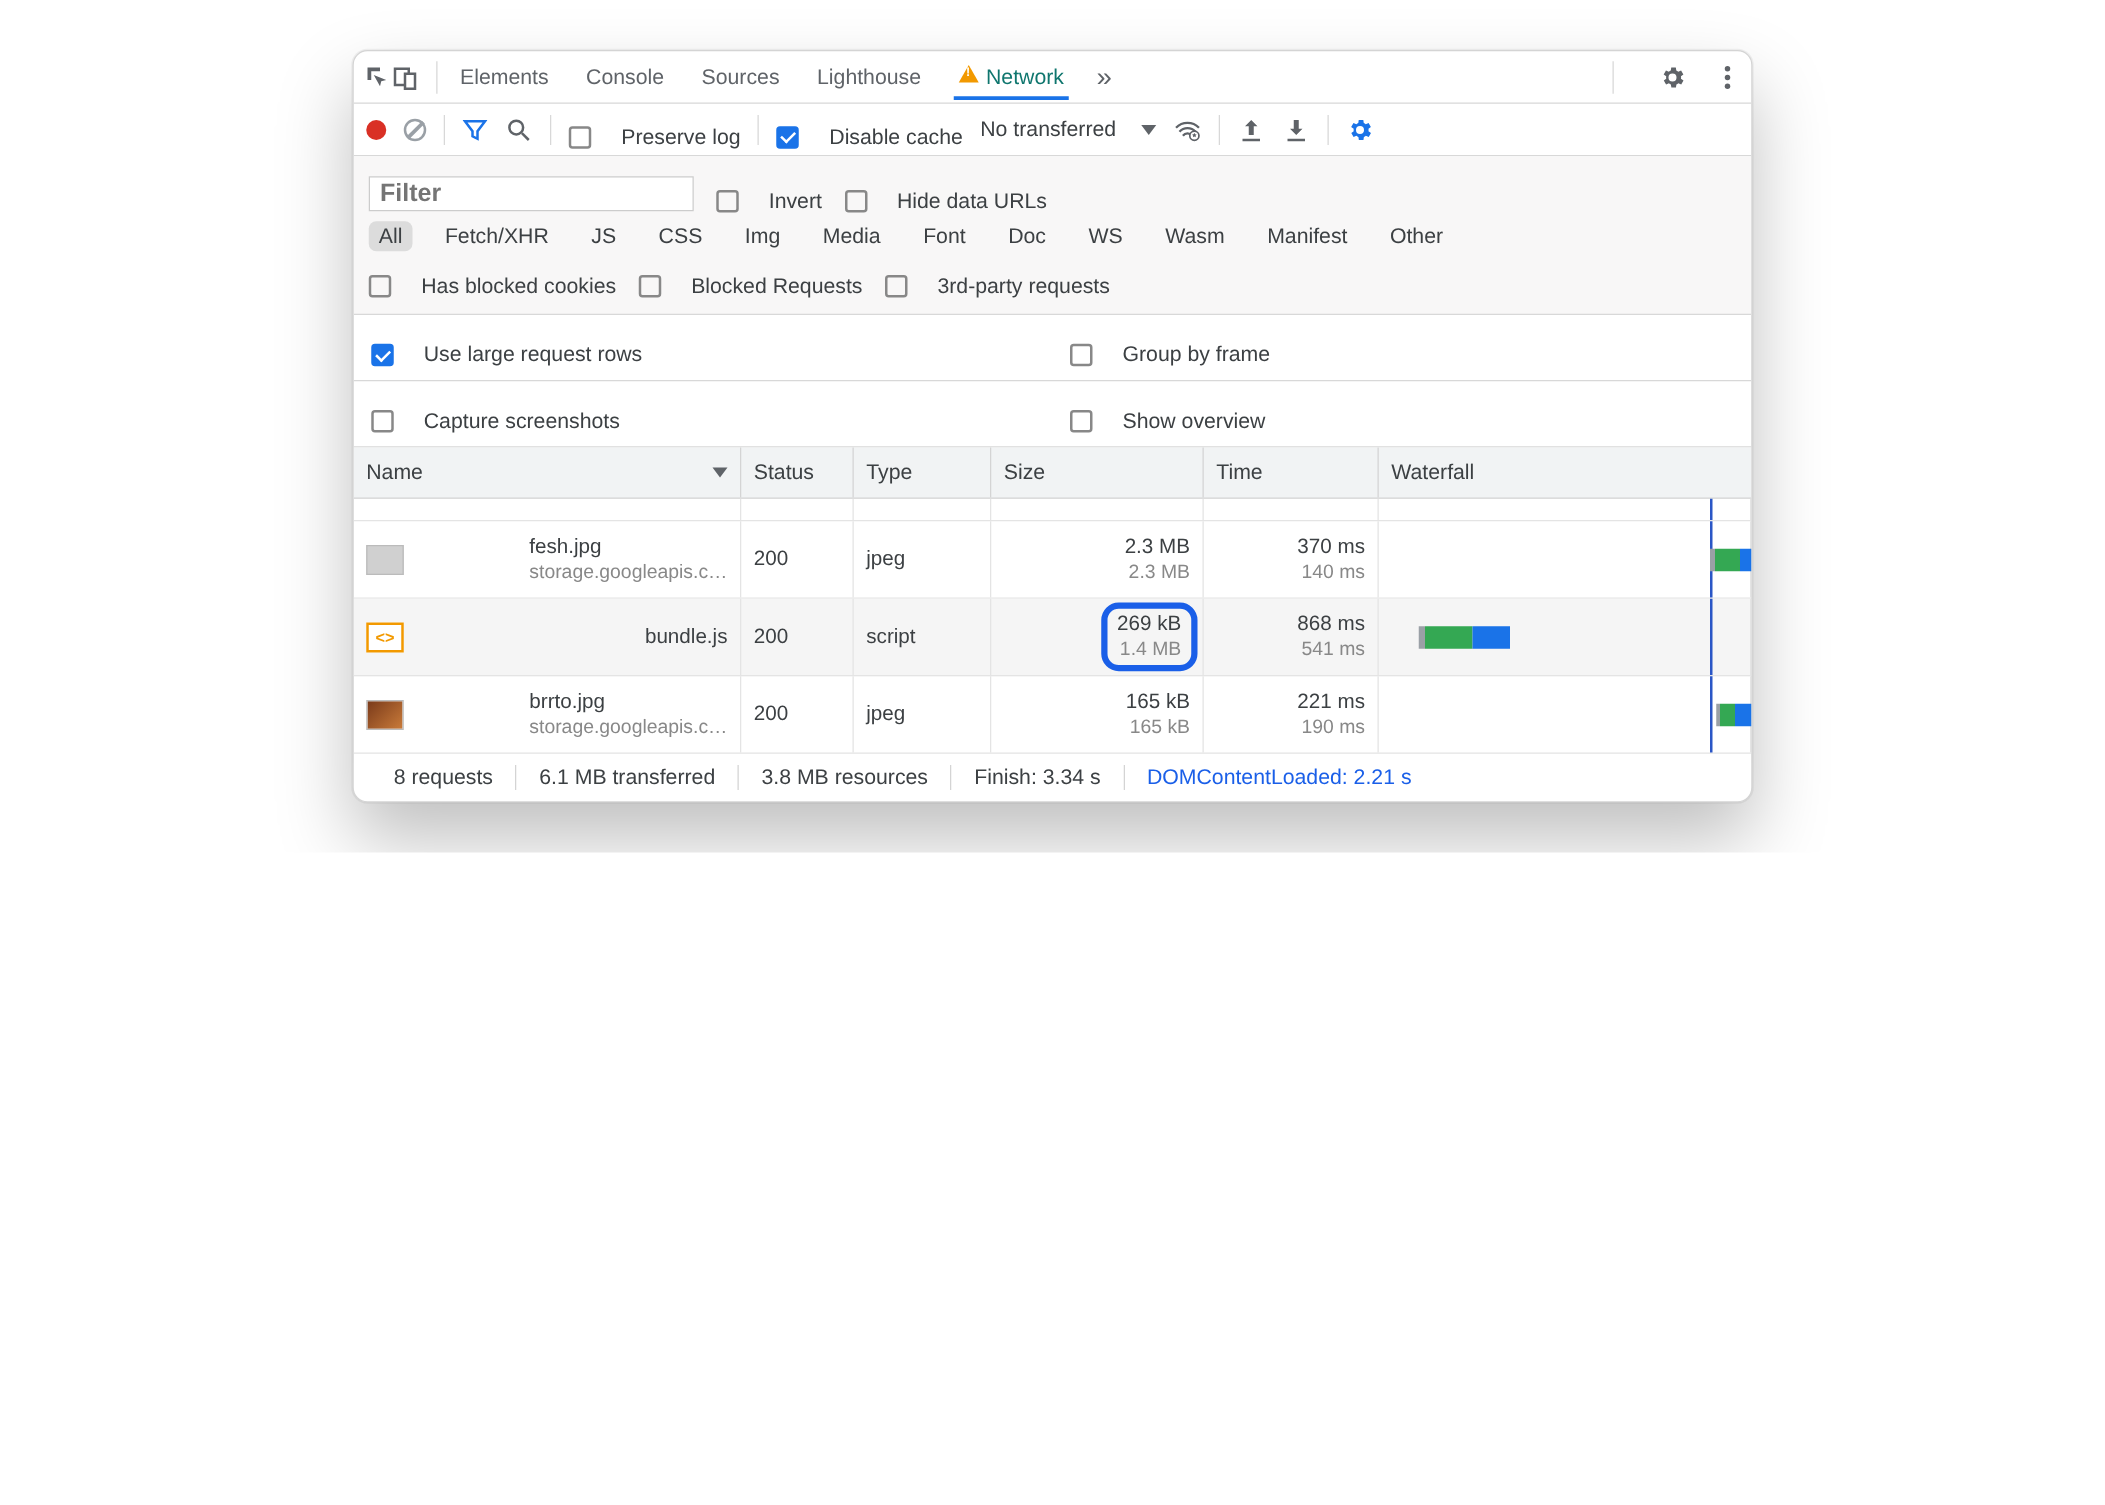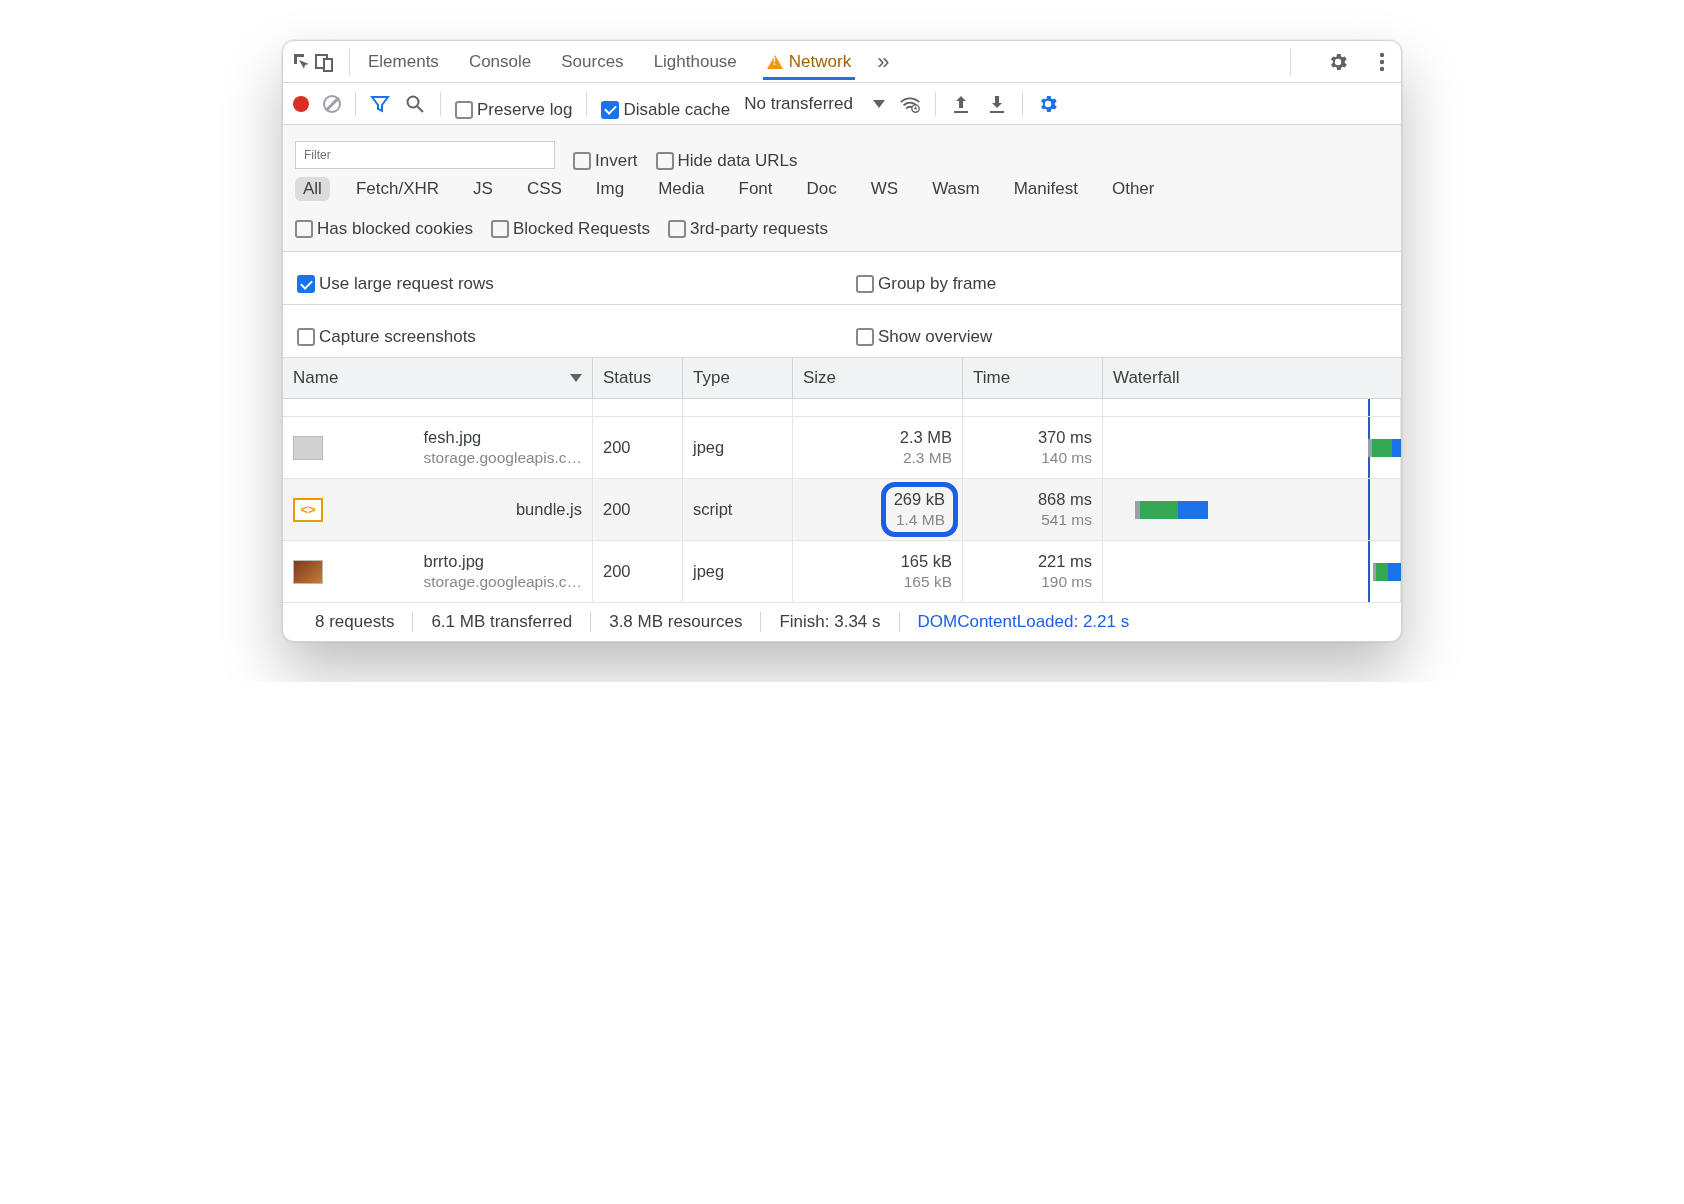--- a/index.html
+++ b/index.html
@@ -33,42 +33,42 @@
 .dot.y{background:#febc2e;border:1px solid #dfa023;}
 .dot.g{background:#28c840;border:1px solid #1ba630;}
 .title { margin:0 auto; font-size:15px; color:#333; font-weight:600;}
 .tabs {
   display:flex; align-items:center; height:42px;
   border-bottom:1px solid #d8d8d8; padding:0 8px; color:#5f6368; font-size:17px;
 }
 .tabs .seg{display:flex;align-items:center;gap:22px;}
 .tabs .sep{width:1px;height:26px;background:#d8d8d8;margin:0 14px;}
 .tab {padding:8px 4px; cursor:default;}
-.tab.active{color:#a16207;border-bottom:3px solid #1a73e8;font-weight:500;display:flex;align-items:center;gap:6px;padding-bottom:5px;}
+.tab.active{color:#0f766e;border-bottom:3px solid #1a73e8;font-weight:500;display:flex;gap:6px;padding-bottom:5px;}
 .warn-tri{width:0;height:0;border-left:8px solid transparent;border-right:8px solid transparent;border-bottom:14px solid #f29900;position:relative;}
 .warn-tri::after{content:"!";position:absolute;left:-2px;top:1px;font-size:10px;color:#fff;font-weight:bold;}
 .ico{width:22px;height:22px;display:inline-flex;align-items:center;justify-content:center;}
 .toolbar{
   display:flex;align-items:center;height:42px;padding:0 10px;gap:14px;
   border-bottom:1px solid #d8d8d8;font-size:17px;color:#3c4043;
 }
 .tbsep{width:1px;height:24px;background:#d8d8d8;}
 .rec{width:16px;height:16px;border-radius:50%;background:#d93025;}
 .noentry{width:18px;height:18px;border:2.5px solid #9aa0a6;border-radius:50%;position:relative;}
 .noentry::after{content:"";position:absolute;width:2.5px;height:18px;background:#9aa0a6;left:6px;top:-2px;transform:rotate(45deg);}
 .funnel{color:#1a73e8;}
-.chk{display:flex;align-items:center;gap:4px;margin-top:12px;}
+.chk{display:flex;align-items:center;gap:24px;margin-top:12px;}
 .chkbox{width:18px;height:18px;border:2px solid #888;border-radius:3px;display:inline-flex;align-items:center;justify-content:center;flex-shrink:0;}
 .chkbox.on{background:#1a73e8;border-color:#1a73e8;}
 .chkbox.on::after{content:"";width:5px;height:9px;border:solid #fff;border-width:0 2.5px 2.5px 0;transform:rotate(45deg);margin-top:-2px;}
 .select{display:flex;align-items:center;gap:20px;color:#3c4043;}
 .tri-down{width:0;height:0;border-left:6px solid transparent;border-right:6px solid transparent;border-top:8px solid #5f6368;}
 .filterbar{padding:8px 12px 6px;border-bottom:1px solid #d8d8d8;background:#f8f7f7;}
 .fline{display:flex;align-items:center;gap:18px;margin:6px 0;font-size:17px;color:#3c4043;flex-wrap:wrap;}
-.filter-input{width:260px;height:28px;border:1px solid #ccc;background:#fff;padding:2px 8px;font-size:12px;color:#888;}
+.filter-input{width:260px;height:28px;border:1px solid #ccc;background:#fff;padding:2px 8px;font-size:20px;color:#888;font-weight:bold;}
 .pill{padding:2px 8px;border-radius:6px;}
 .pill.active{background:#dcdcdc;}
 .checkrow{display:flex;gap:28px;padding:10px 14px;font-size:17px;color:#3c4043;border-bottom:1px solid #d8d8d8;}
 .checkrow.split{display:flex;justify-content:space-between;}
 .checkrow .half{flex:1;display:flex;}
 .gridhead{display:flex;background:#f1f3f4;border-bottom:1px solid #d4d4d4;color:#3c4043;font-size:17px;}
 .gridhead .c{padding:10px 10px;border-right:1px solid #d4d4d4;display:flex;align-items:center;}
 .c.name{width:310px;justify-content:space-between;}
 .c.stat{width:90px;}
 .c.type{width:110px;}

